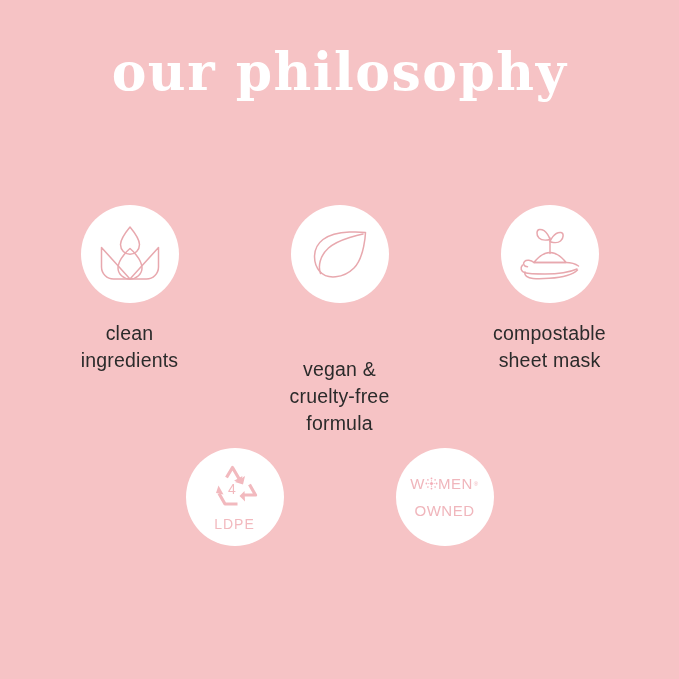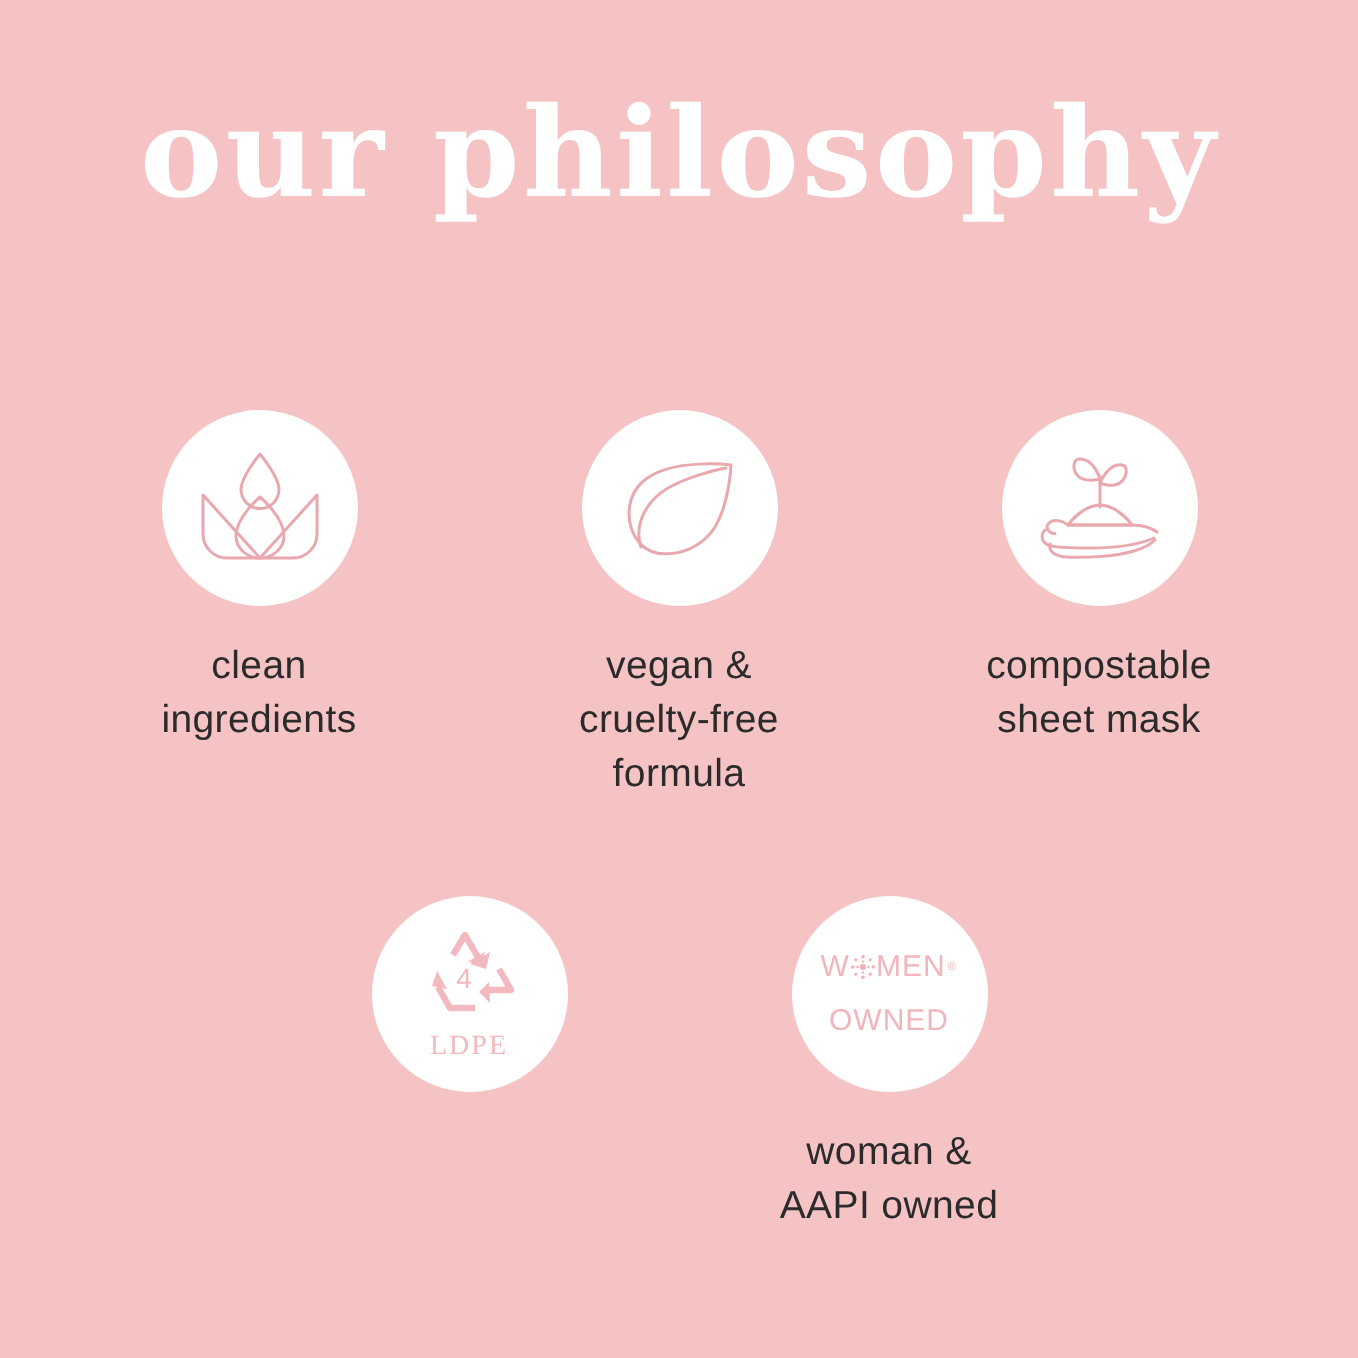--- a/index.html
+++ b/index.html
@@ -23,21 +23,21 @@
 
   
   .title {
     position: absolute;
     top: 46px;
     left: 0;
     width: 679px;
     text-align: center;
     font-family: "DejaVu Serif", serif;
     font-weight: bold;
-    font-size: 62px;
+    font-size: 52px;
     line-height: 1;
     letter-spacing: 1.5px;
     color: #ffffff;
     white-space: nowrap;
   }
 
   
   .row {
     position: absolute;
     display: flex;
@@ -56,21 +56,21 @@
     width: 679px;
     gap: 0;
   }
 
   .badge {
     display: flex;
     flex-direction: column;
     align-items: center;
   }
   .badge-w1 { width: 210px; }
-  .badge-w2 { width: 210px; }
+  .badge-w2 { width: 210px; gap: 36px; }
   .badge-w3 { width: 210px; }
 
   .circle {
     width: 98px;
     height: 98px;
     border-radius: 50%;
     background: #ffffff;
     display: flex;
     align-items: center;
     justify-content: center;
@@ -128,21 +128,21 @@
 
   
   .ldpe-wrap {
     display: flex;
     flex-direction: column;
     align-items: center;
     justify-content: center;
   }
   .ldpe-text {
     color: #f2b9be;
-    font-family: Liberation Serif, serif;
+    font-family: Liberation Sans, sans-serif;
     font-size: 14px;
     letter-spacing: 1px;
     margin-top: 1px;
     line-height: 1;
   }
 </style>
 </head>
 <body>
 
 <div class="page">
@@ -260,19 +260,17 @@
                 <circle cx="3.8" cy="6.5" r="0.6"></circle>
                 <circle cx="9.2" cy="6.5" r="0.6"></circle>
               </svg>
             </span>
             <span>MEN</span>
             <span class="wo-tm">®</span>
           </div>
           <div class="wo-line wo-line2">OWNED</div>
         </div>
       </div>
-      <div class="caption">woman &amp;
-AAPI owned</div>
     </div>
 
   </div>
 
 </div>
 
 </body></html>

